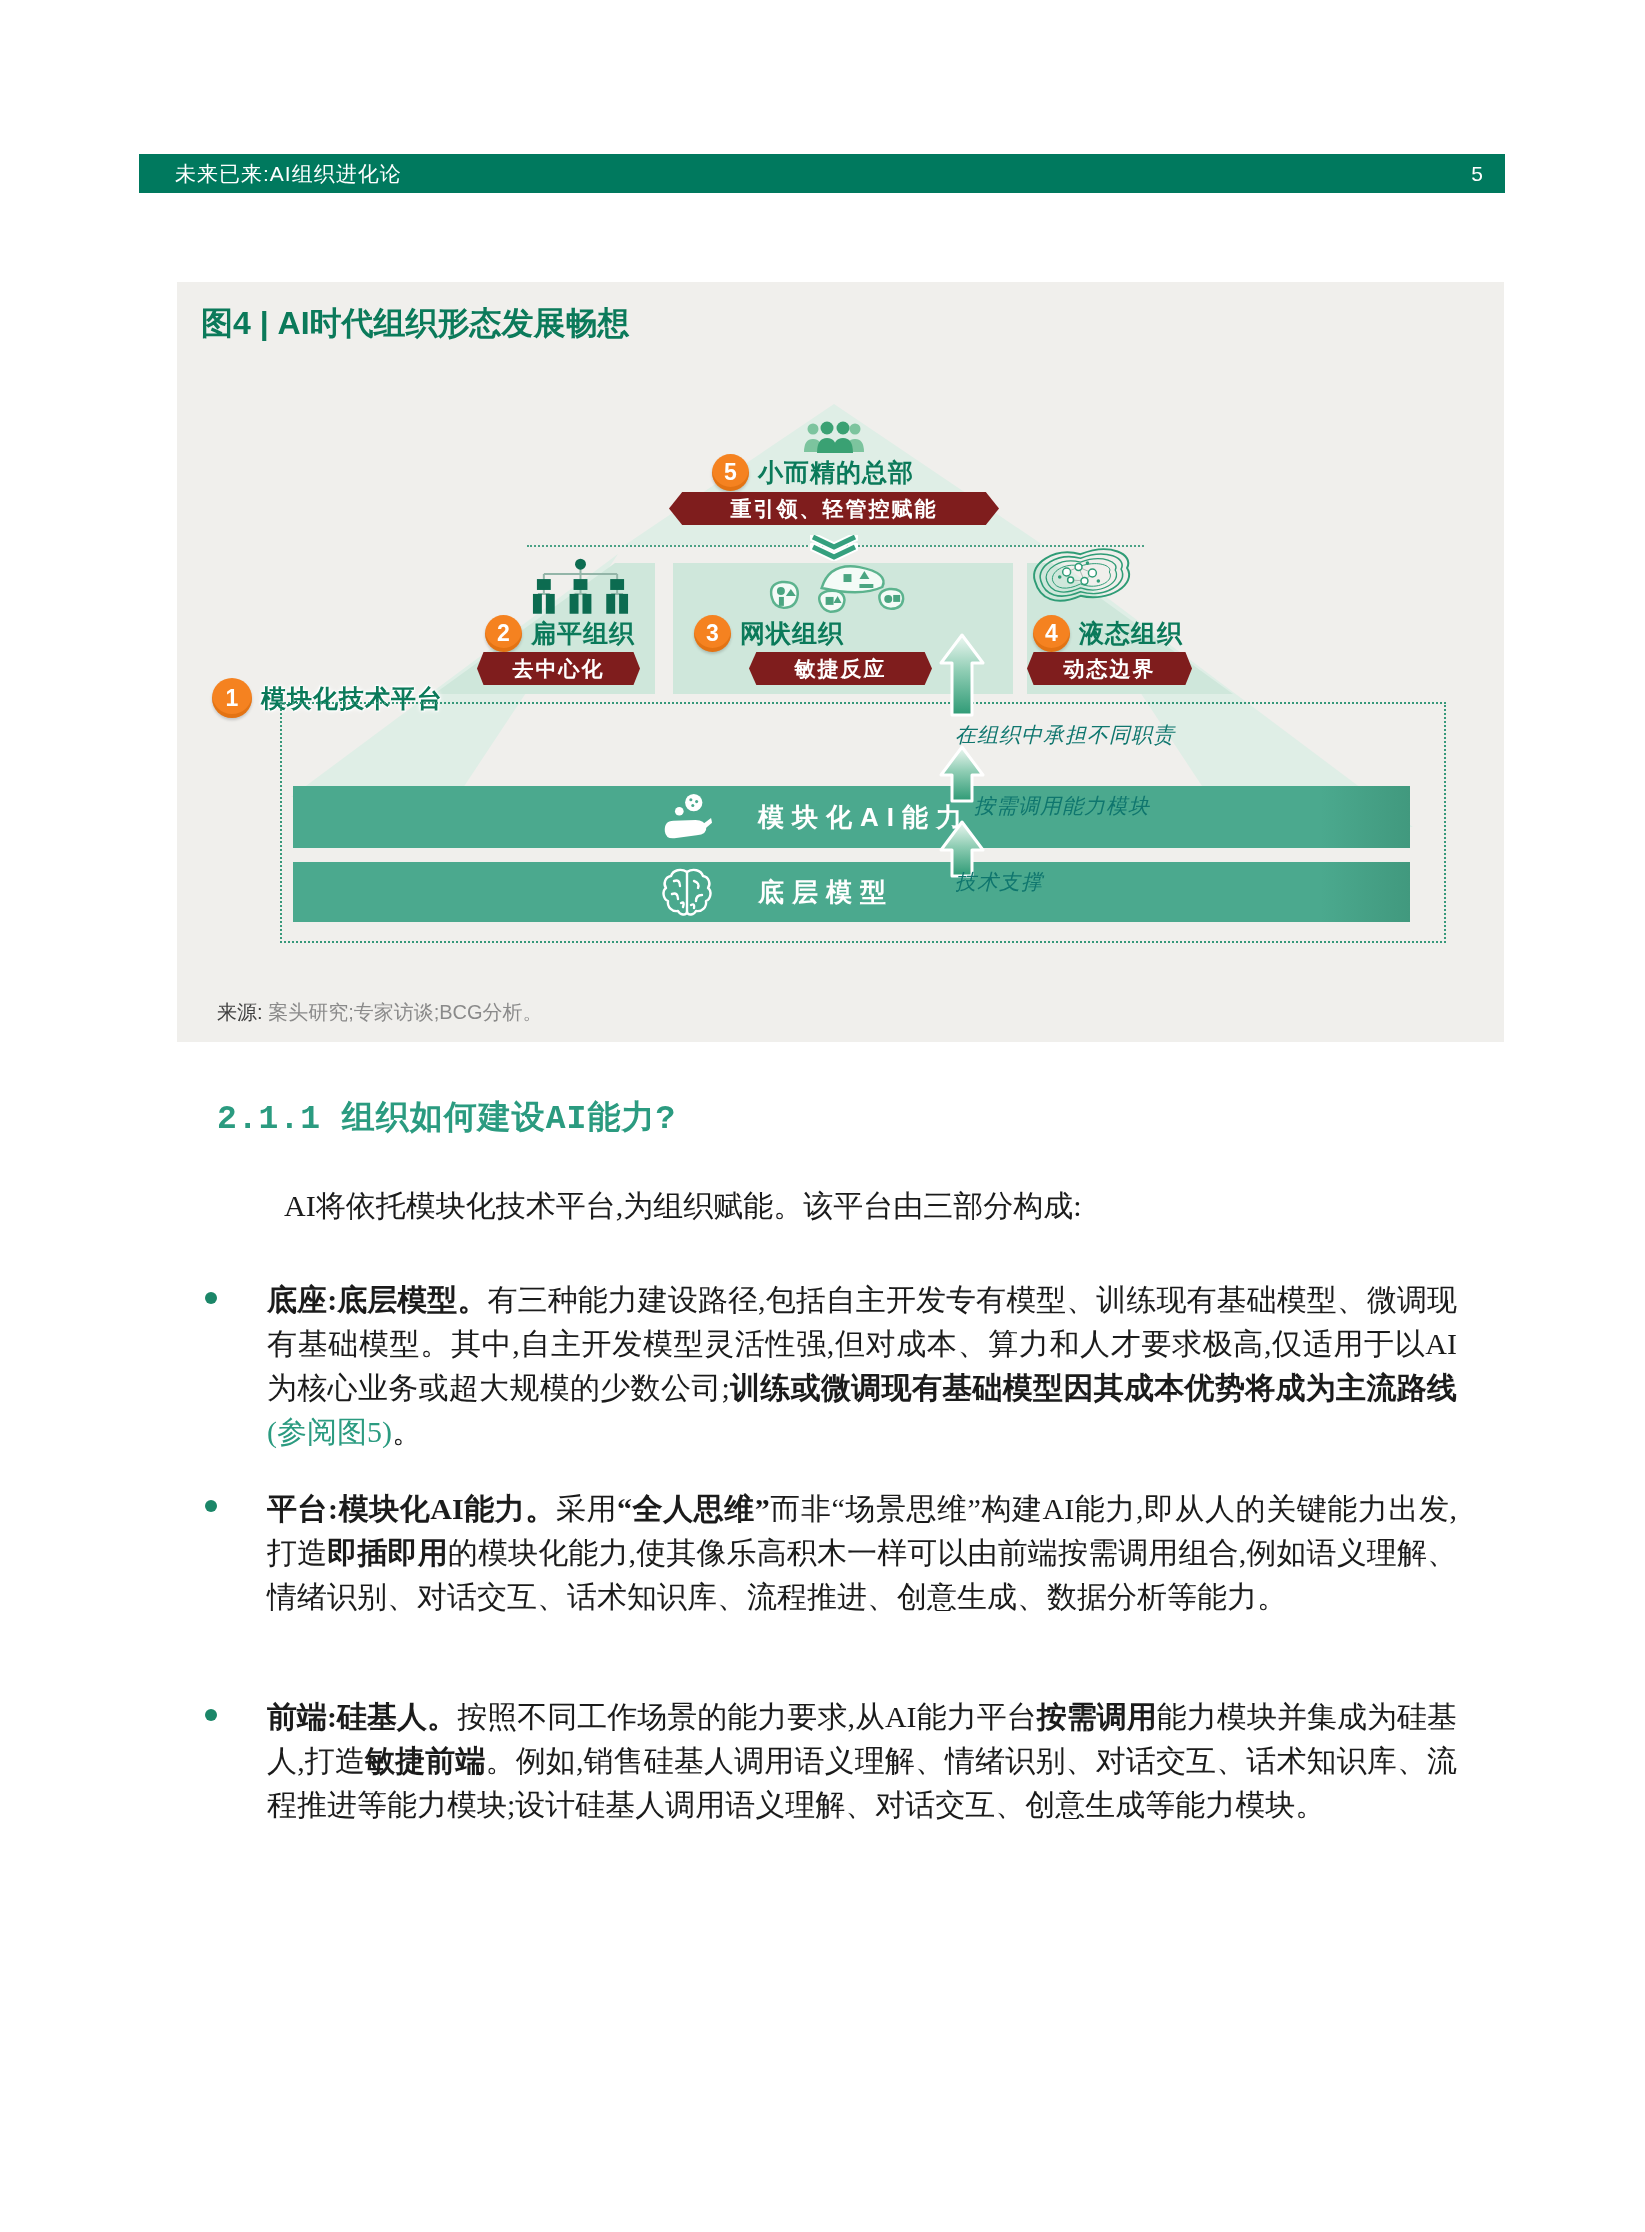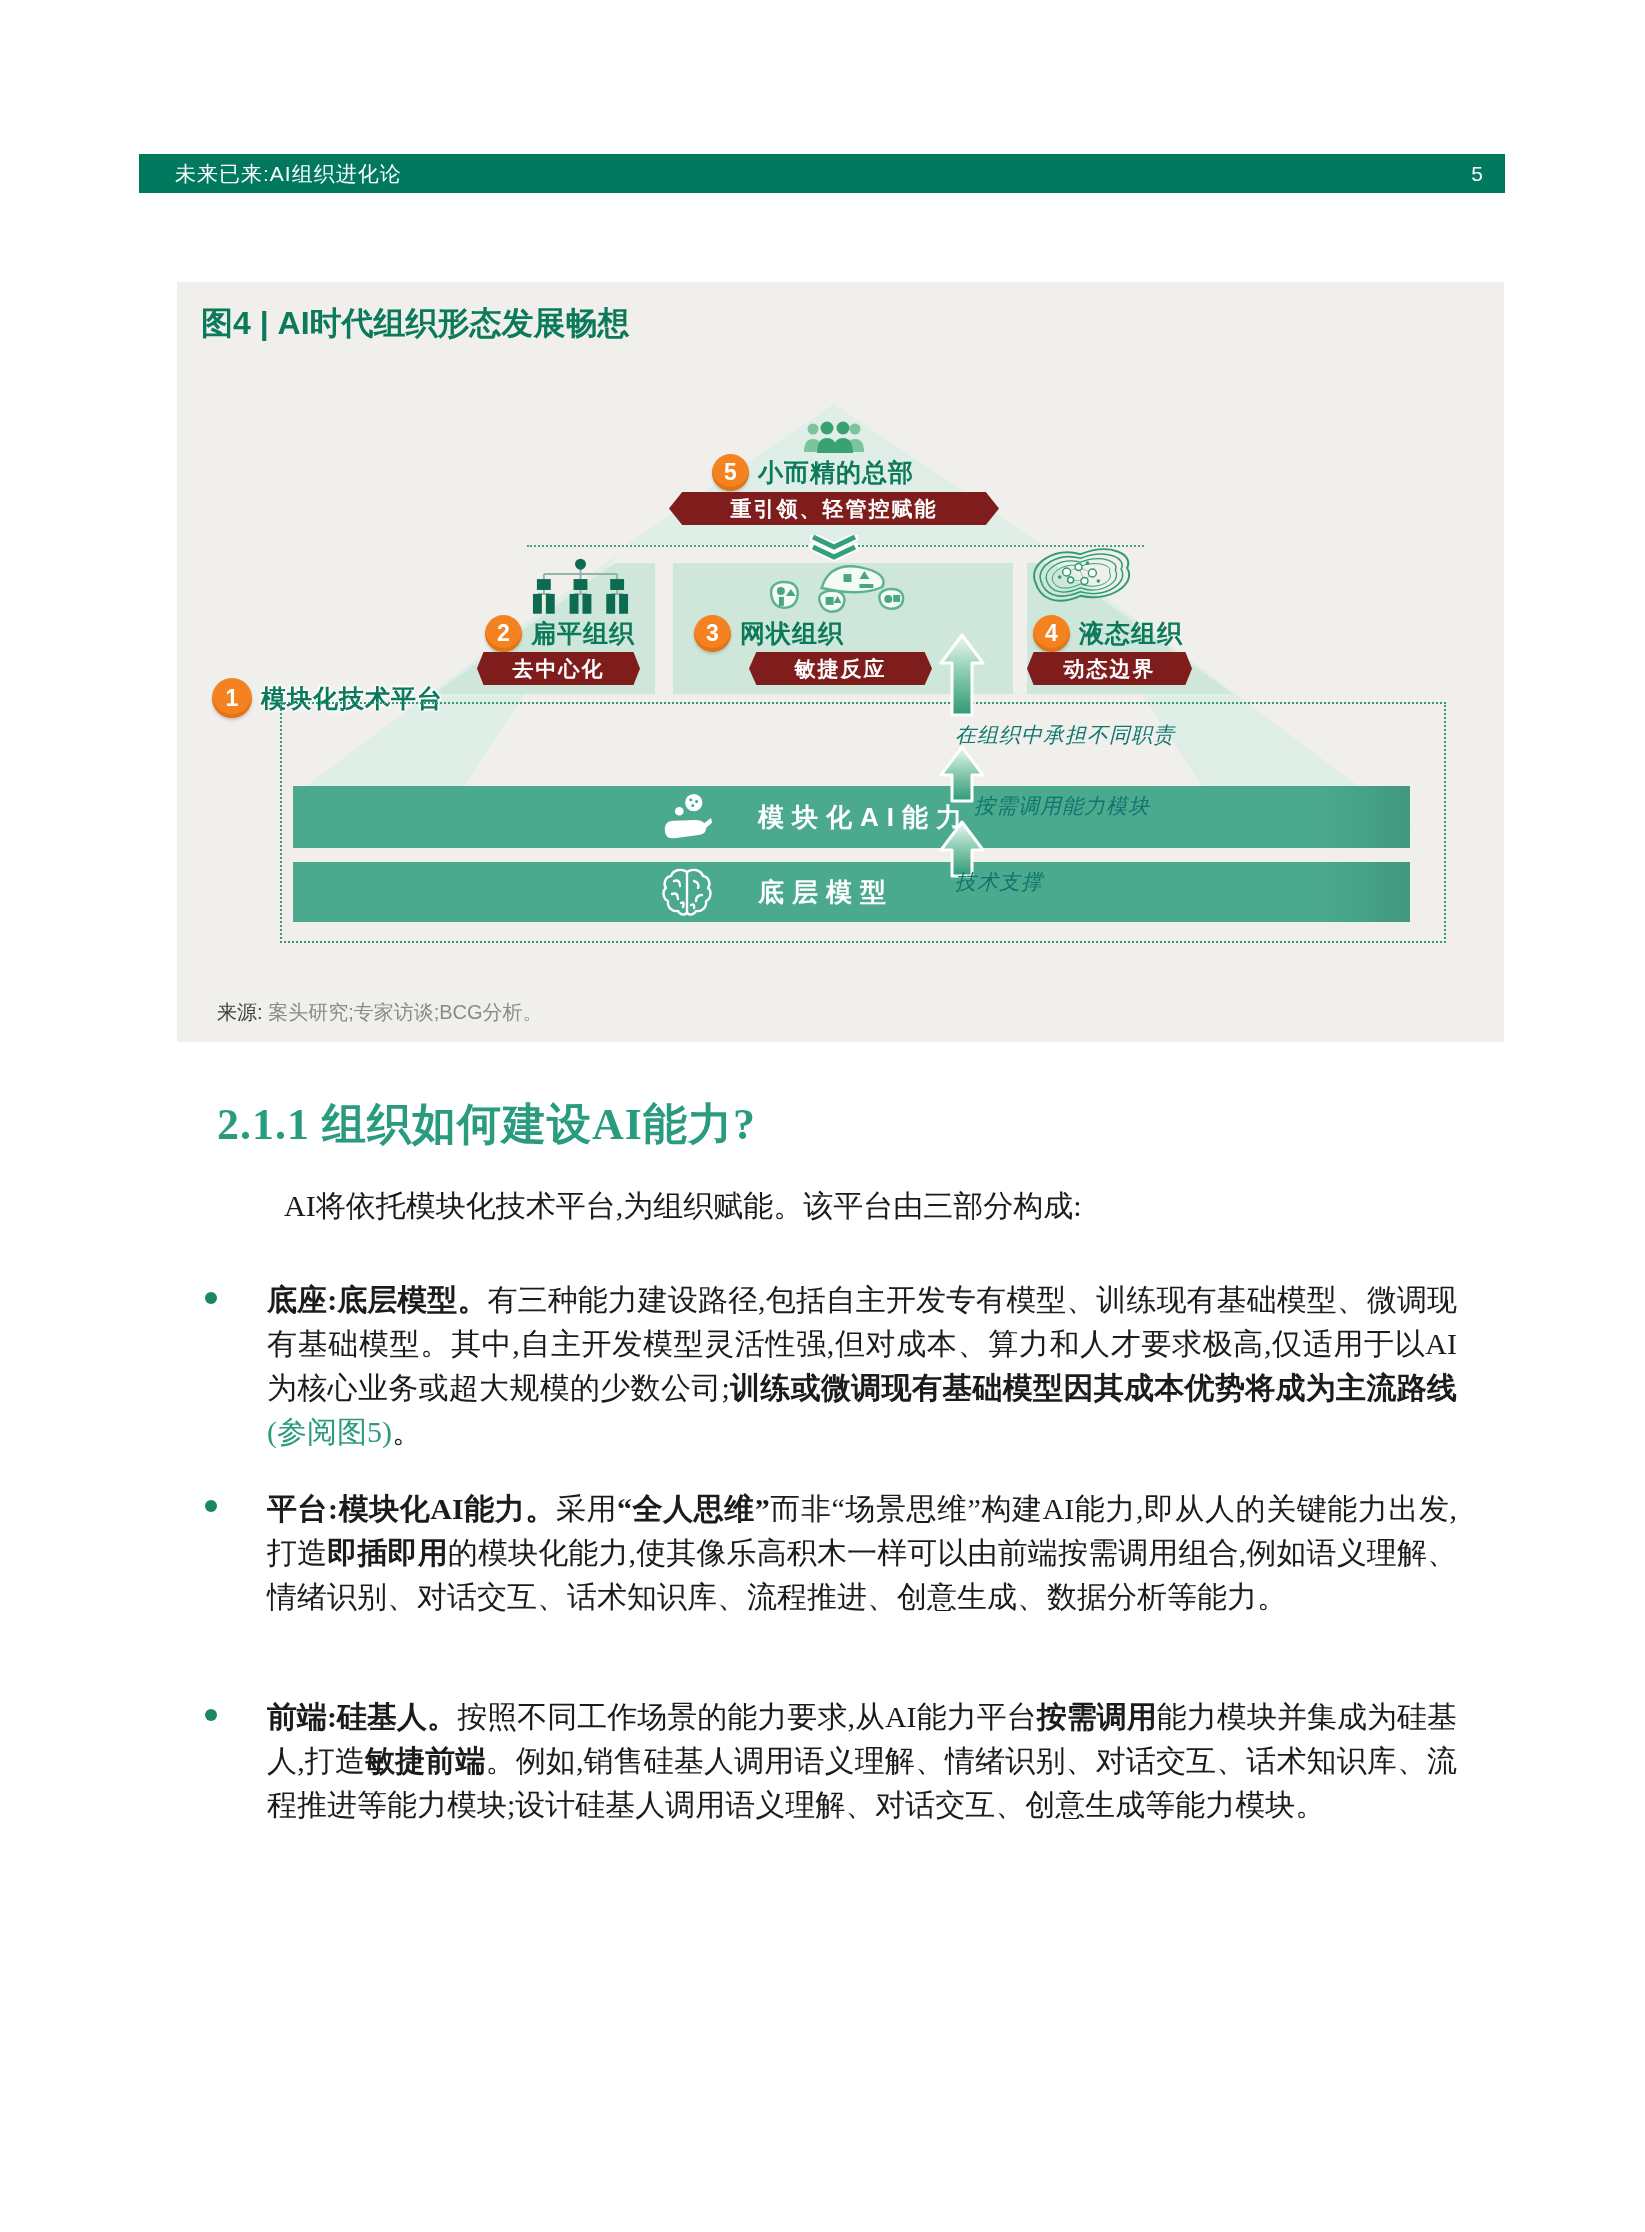--- a/index.html
+++ b/index.html
@@ -68,22 +68,22 @@
   .note2{left:797px;top:510px;}
   .note3{left:778px;top:586px;}
   .up-arrow{position:absolute;left:762px;}
   .arrow1{top:351px;width:46px;height:84px;}
   .arrow2{top:463px;width:46px;height:58px;}
   .arrow3{top:538px;width:46px;height:58px;}
   .source-line{position:absolute;left:40px;top:717px;font-size:20px;color:#8a8a8a;}
   .source-label{font-weight:normal;color:#3f3f3f;}
   
   .serif{font-family:"Liberation Serif",serif;}
-  .section-heading{position:absolute;left:217px;top:1095px;font-size:44px;font-weight:bold;
-                   color:#2b9b80;letter-spacing:1px;}
+  .section-heading{position:absolute;left:217px;top:1095px;font-size:33px;font-weight:bold;
+                   color:#2b9b80;letter-spacing:1px;font-family:Liberation Mono, monospace;}
   .intro{position:absolute;left:284px;top:1186px;font-size:30px;color:#1b1b1b;}
   .bullet-dot{position:absolute;width:12px;height:12px;border-radius:50%;background:#1b8668;}
   .dot1{left:205px;top:1292px;}
   .dot2{left:205px;top:1500px;}
   .dot3{left:205px;top:1709px;}
   .bullet-text{position:absolute;left:267px;width:1190px;font-size:30px;line-height:44px;
                color:#1b1b1b;text-align:justify;}
   .bt1{top:1278px;}
   .bt2{top:1487px;}
   .bt3{top:1695px;}

